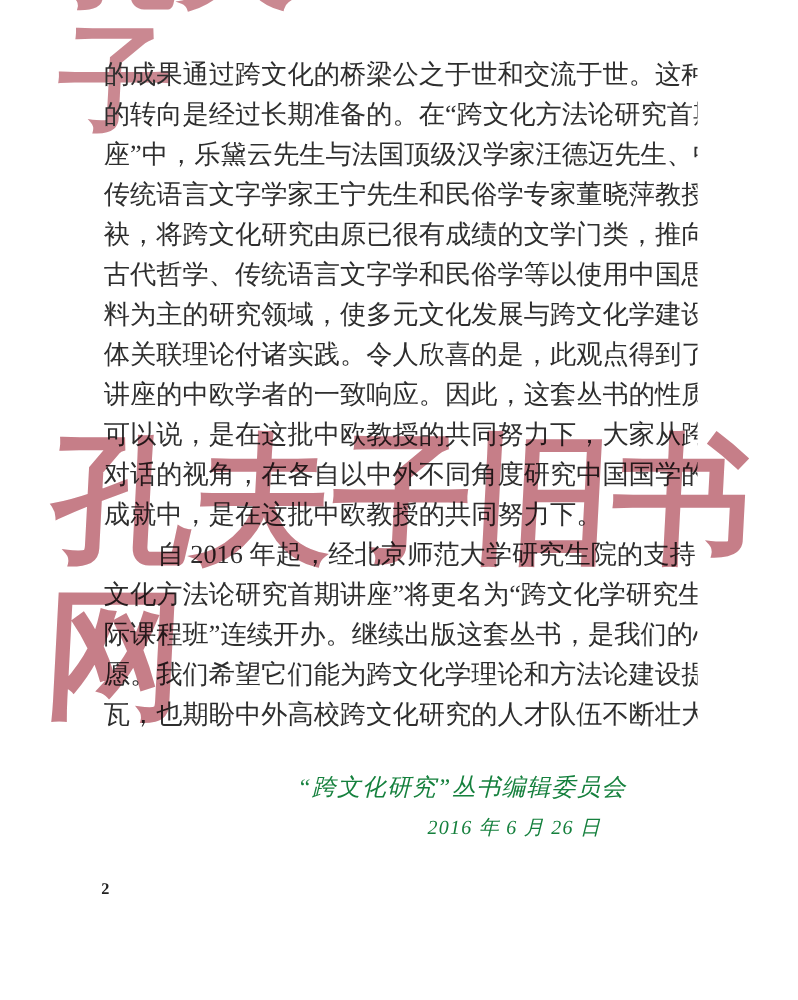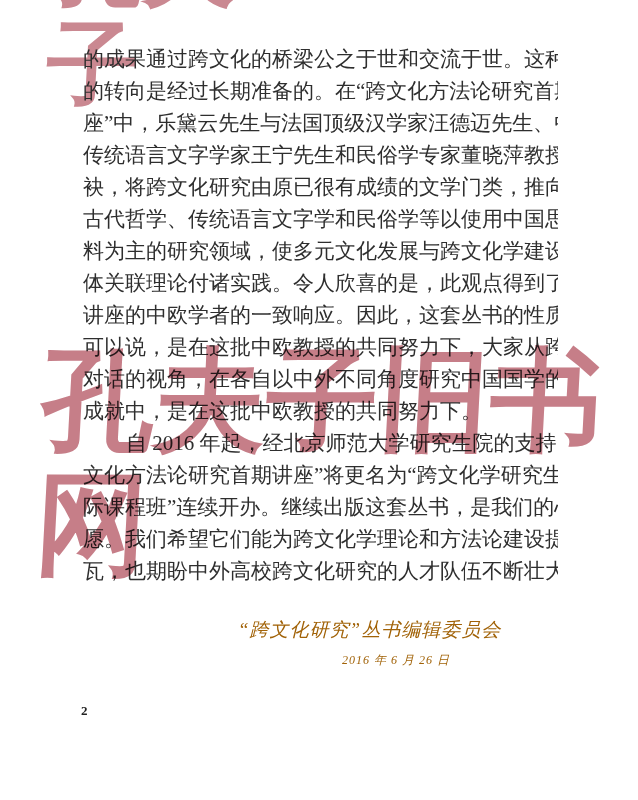--- a/index.html
+++ b/index.html
@@ -57,33 +57,33 @@
     top: -86px;
     height: 100px;
     font-size: 92px;
     line-height: 100px;
     opacity: 0.85;
   }
   
   .sig {
     position: absolute;
     font-style: italic;
-    color: #a16207;
+    color: #15803d;
     white-space: nowrap;
   }
   .sig.committee {
     left: 238px;
     top: 617px;
     font-size: 19px;
     letter-spacing: 1px;
   }
   .sig.date {
     left: 342px;
     top: 652px;
-    font-size: 12px;
+    font-size: 16px;
     letter-spacing: 1px;
   }
   .page-number {
     position: absolute;
     left: 81px;
     top: 703px;
     font-size: 13px;
     font-weight: bold;
     color: #222222;
   }

